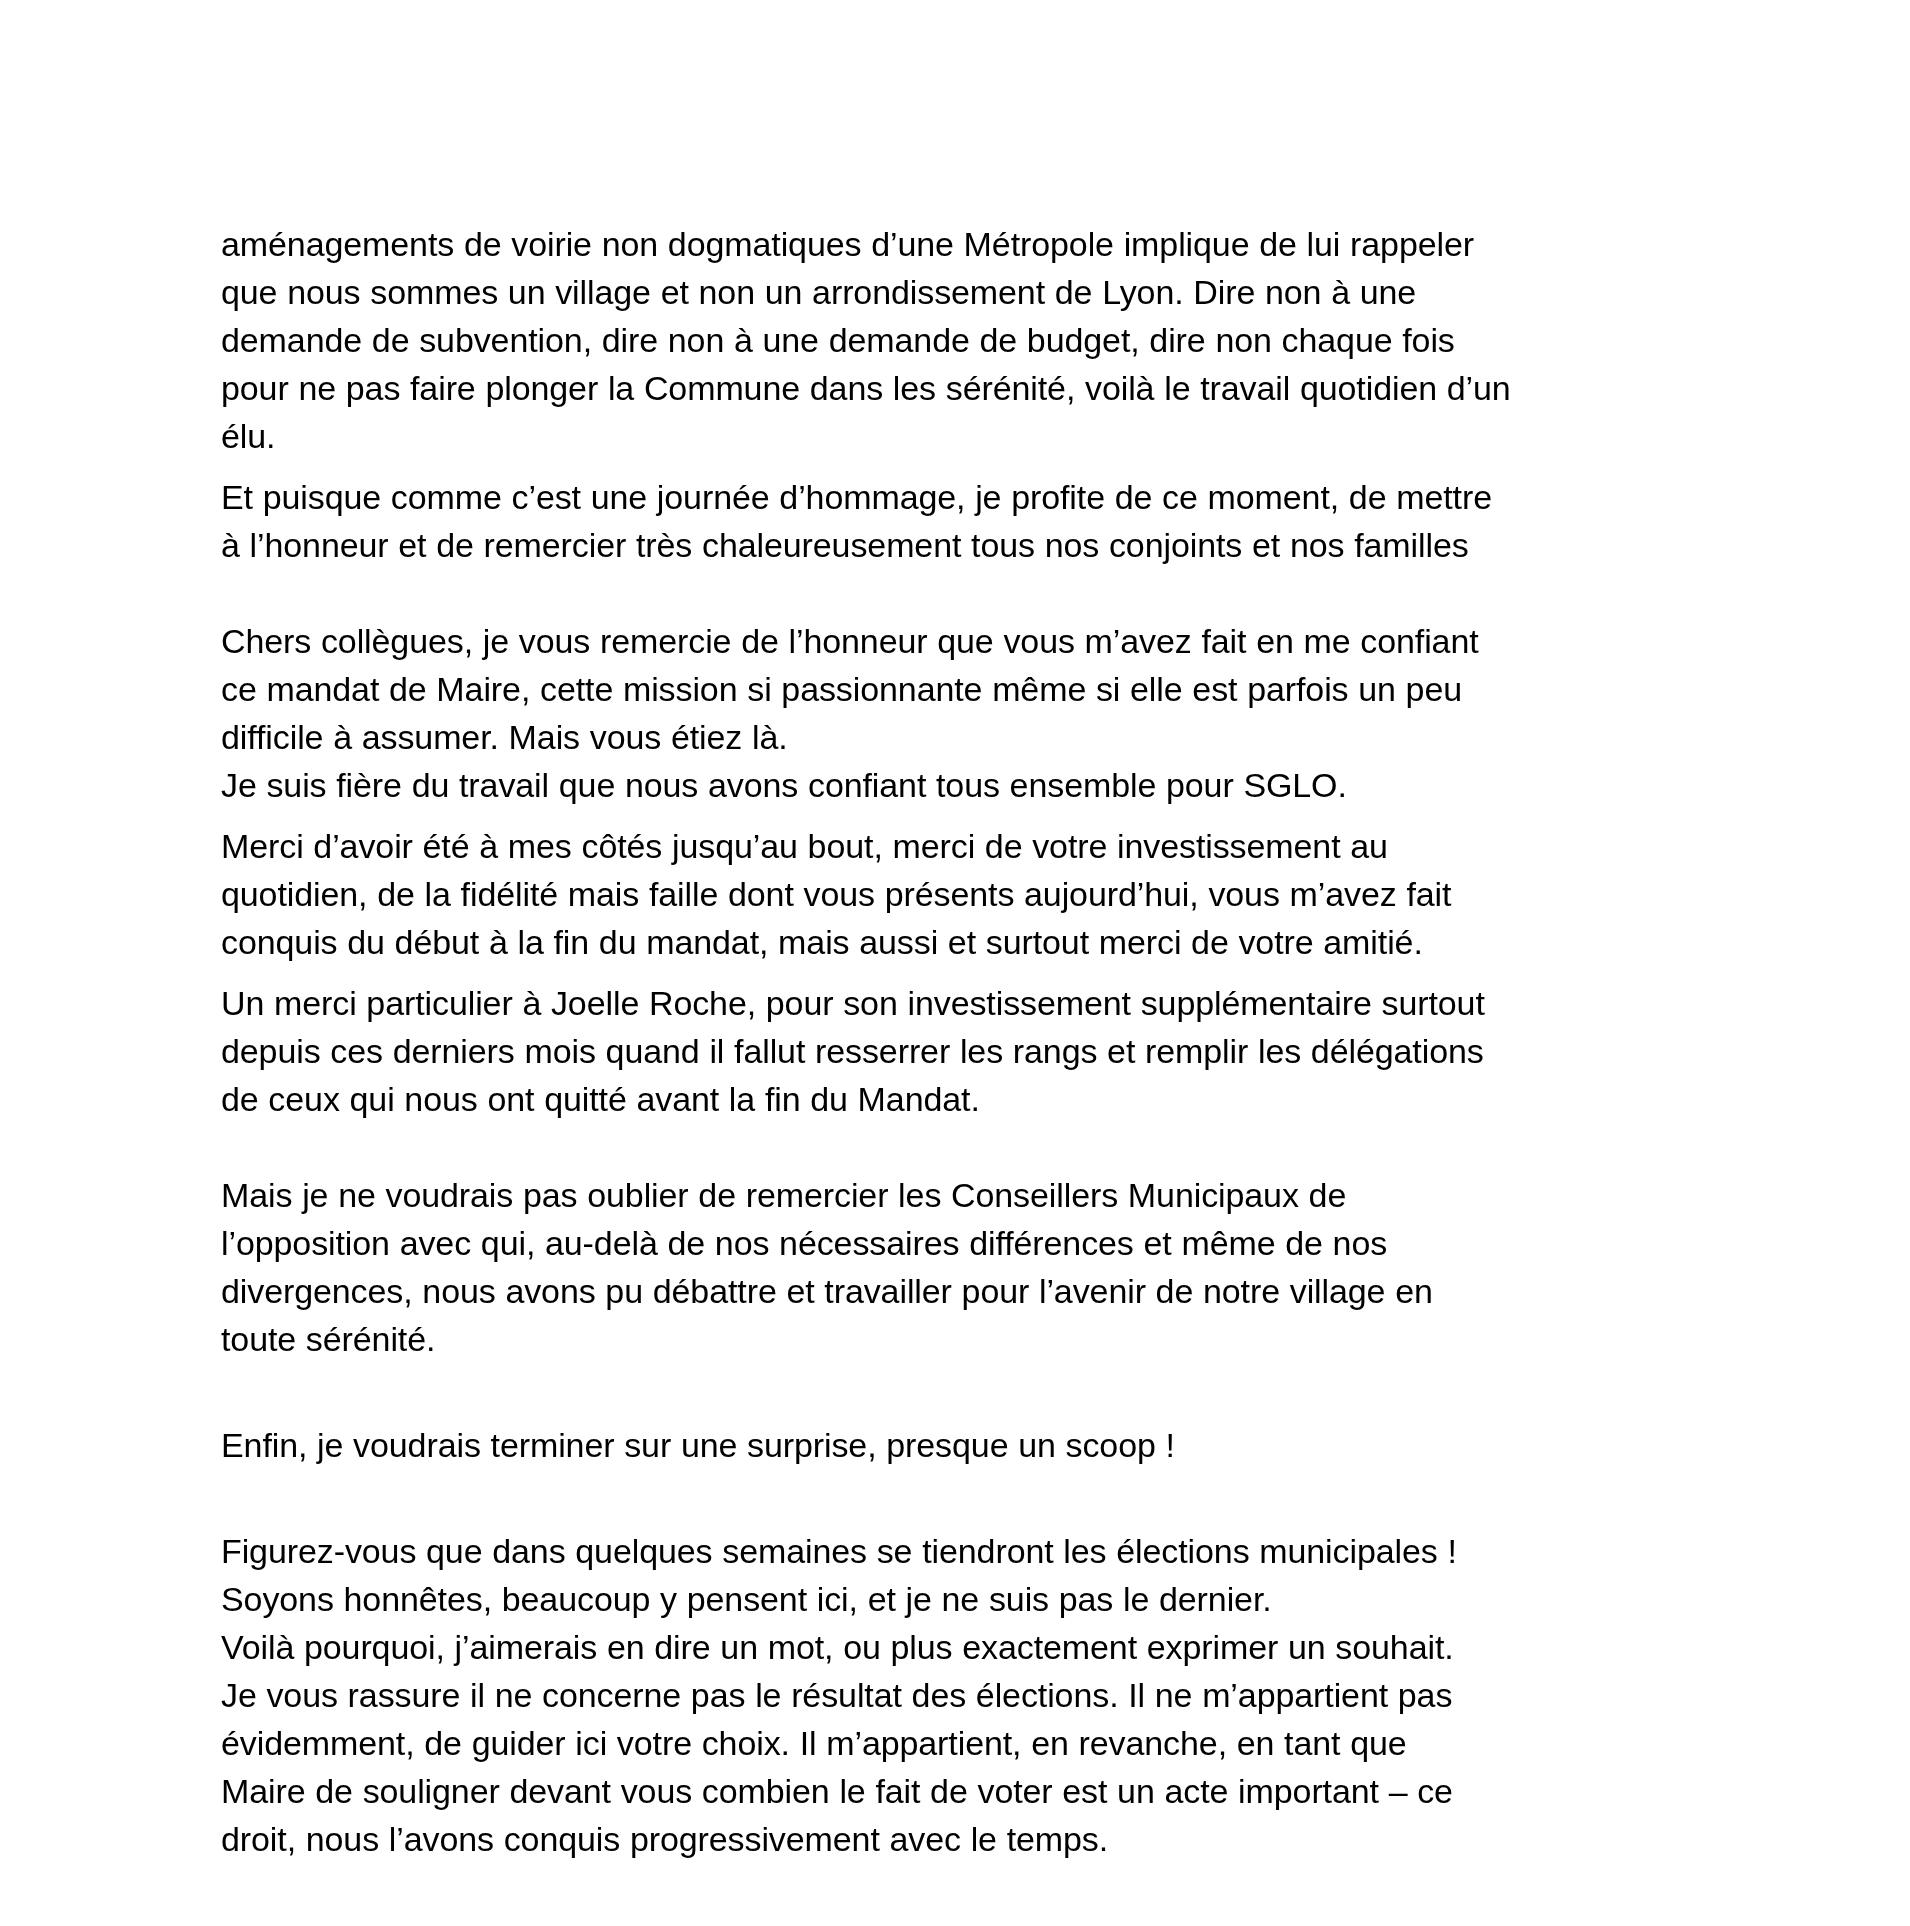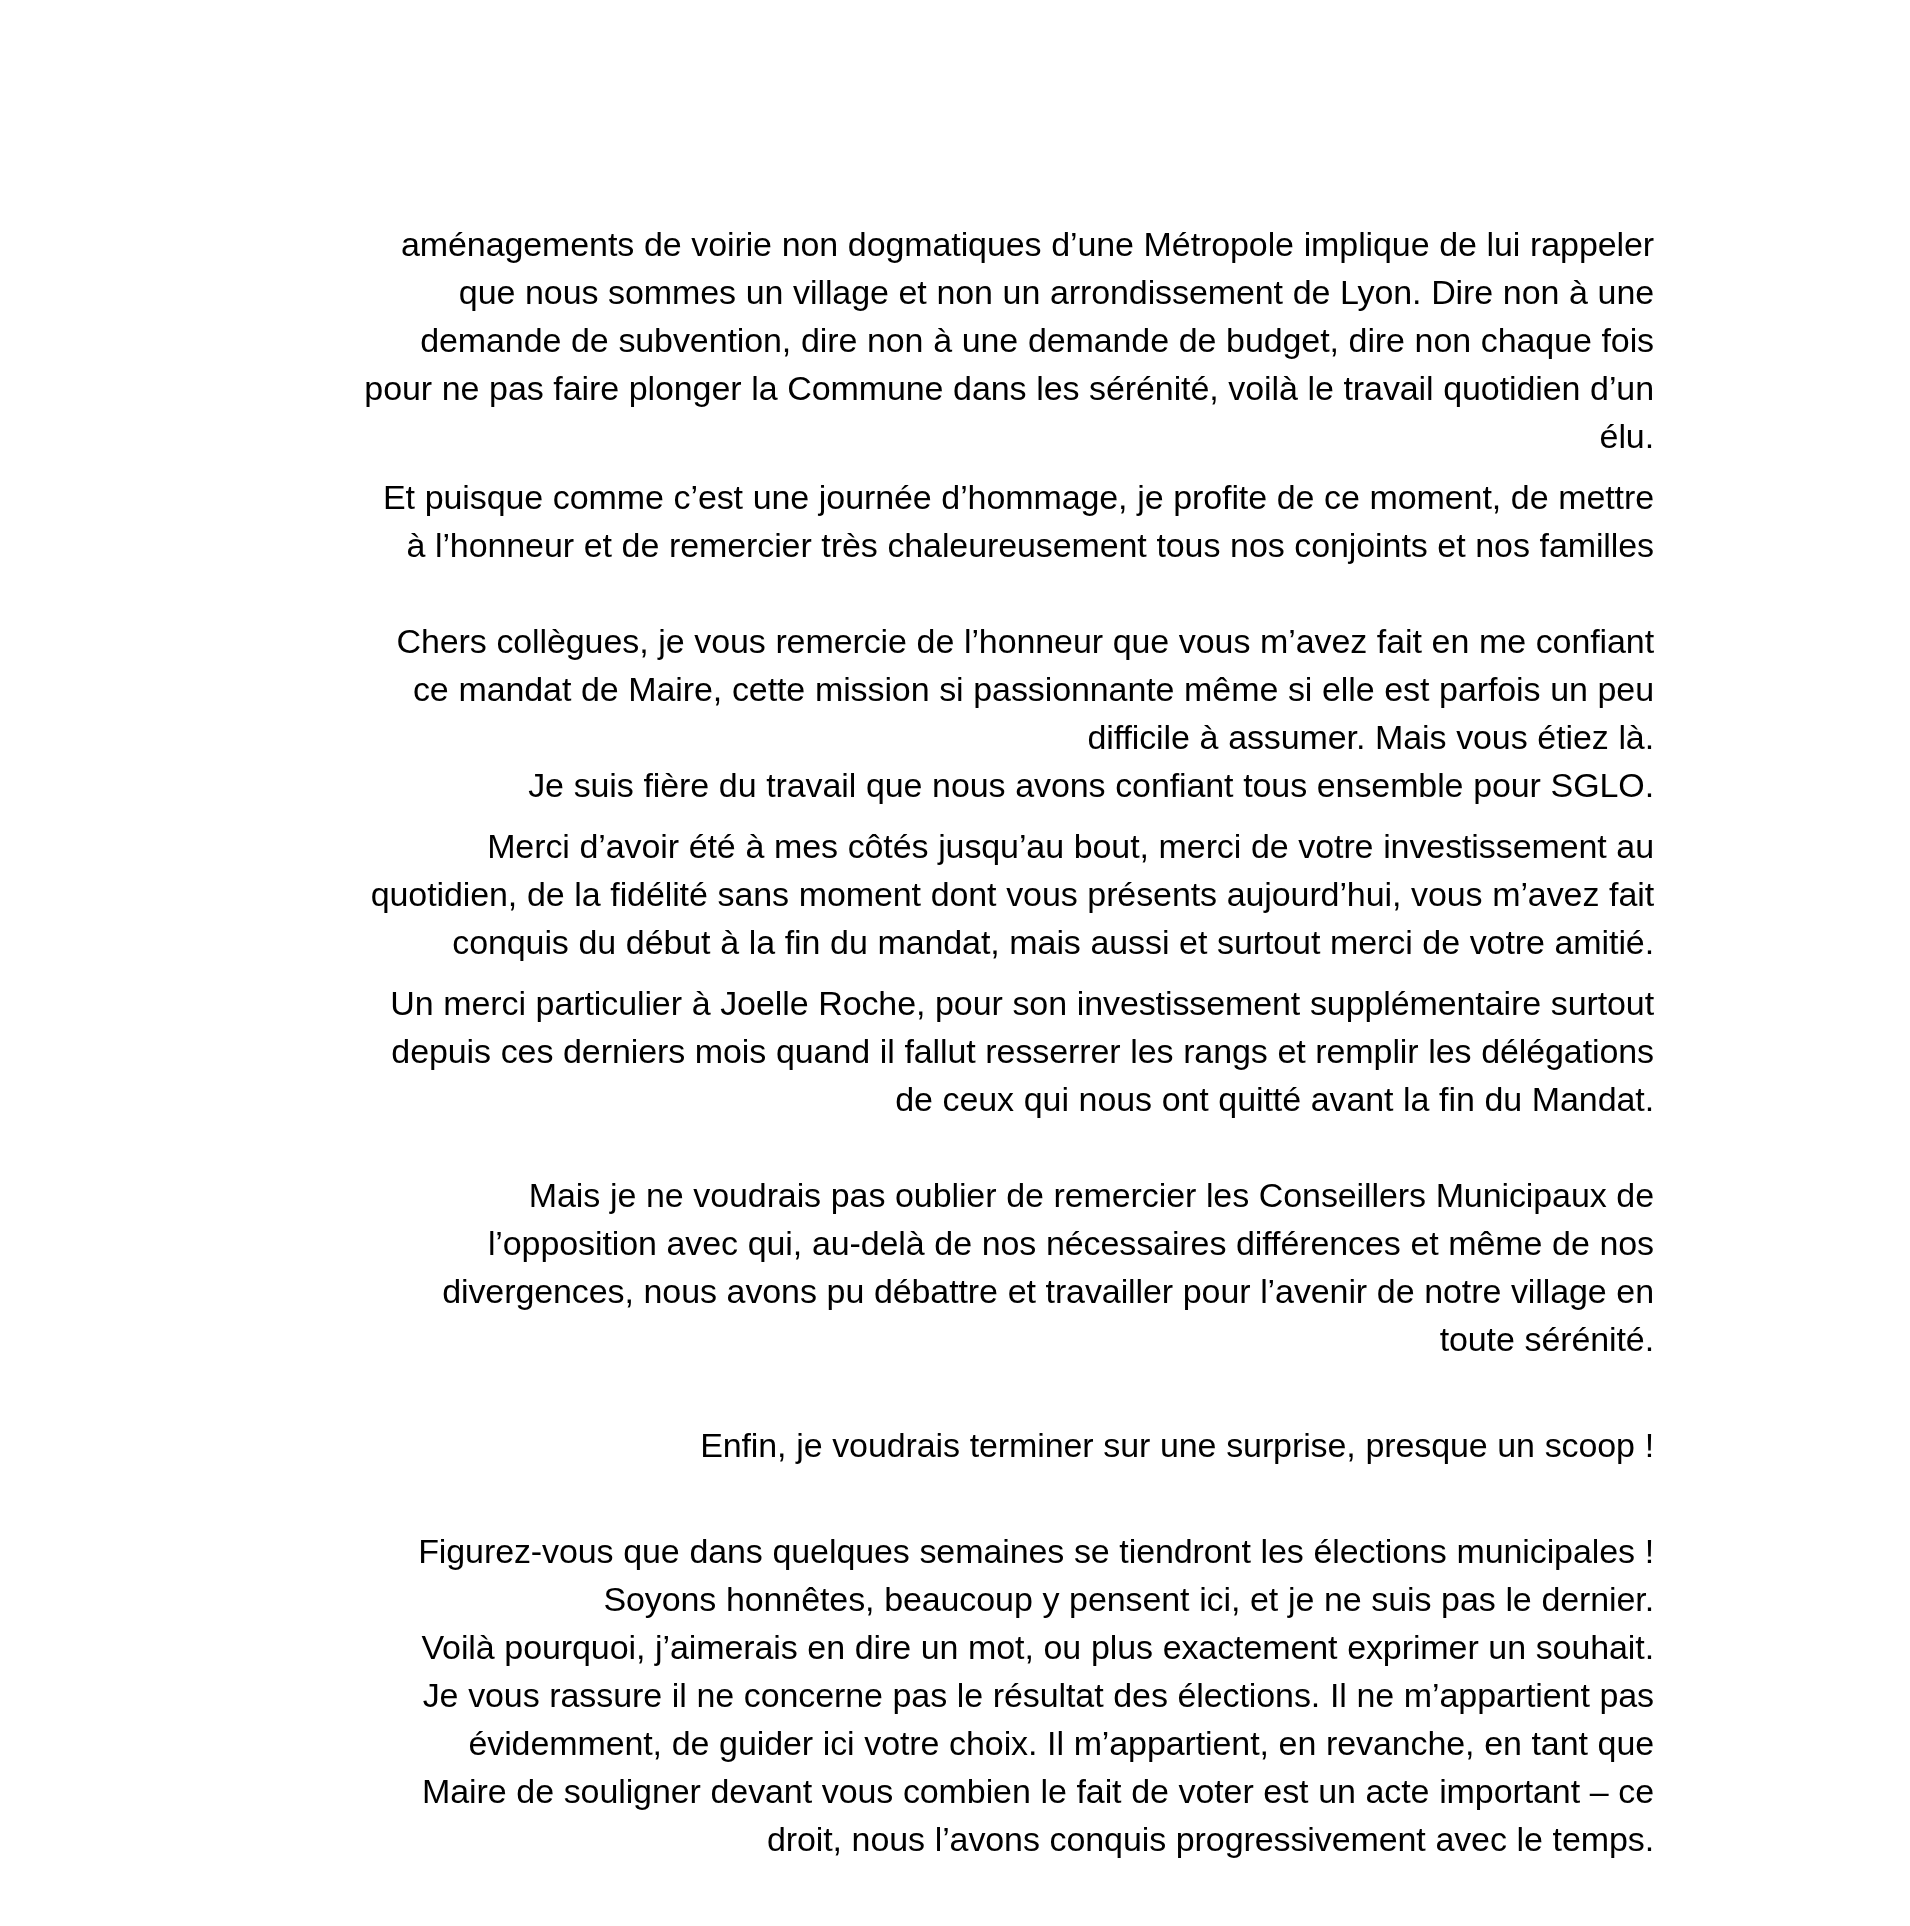--- a/index.html
+++ b/index.html
@@ -38,21 +38,20 @@
     -webkit-font-smoothing: antialiased;
   }
   
   .gap-sm { height: 13px; }
   .gap-lg { height: 48px; }
   .gap-xl { height: 58px; }
 
   .line {
     display: block;
     white-space: pre;
-    text-align: right;
   }
 </style>
 </head>
 <body>
 
 <div class="page">
   <div class="text-column">
 
     <div class="para">
       <span class="line">aménagements de voirie non dogmatiques d’une Métropole implique de lui rappeler</span>
@@ -75,21 +74,21 @@
       <span class="line">Chers collègues, je vous remercie de l’honneur que vous m’avez fait en me confiant</span>
       <span class="line">ce mandat de Maire, cette mission si passionnante même si elle est parfois un peu</span>
       <span class="line">difficile à assumer. Mais vous étiez là.</span>
       <span class="line">Je suis fière du travail que nous avons confiant tous ensemble pour SGLO.</span>
     </div>
 
     <div class="gap-sm"></div>
 
     <div class="para">
       <span class="line">Merci d’avoir été à mes côtés jusqu’au bout, merci de votre investissement au</span>
-      <span class="line">quotidien, de la fidélité sans moment dont vous présents aujourd’hui, vous m’avez fait</span>
+      <span class="line">quotidien, de la fidélité mais faille dont vous présents aujourd’hui, vous m’avez fait</span>
       <span class="line">conquis du début à la fin du mandat, mais aussi et surtout merci de votre amitié.</span>
     </div>
 
     <div class="gap-sm"></div>
 
     <div class="para">
       <span class="line">Un merci particulier à Joelle Roche, pour son investissement supplémentaire surtout</span>
       <span class="line">depuis ces derniers mois quand il fallut resserrer les rangs et remplir les délégations</span>
       <span class="line">de ceux qui nous ont quitté avant la fin du Mandat.</span>
     </div>

